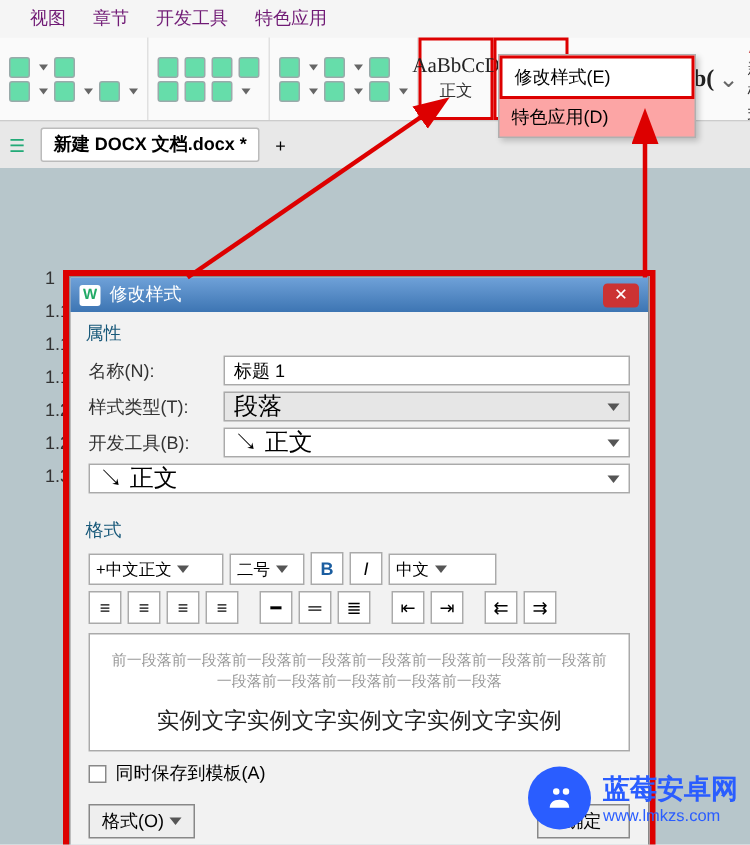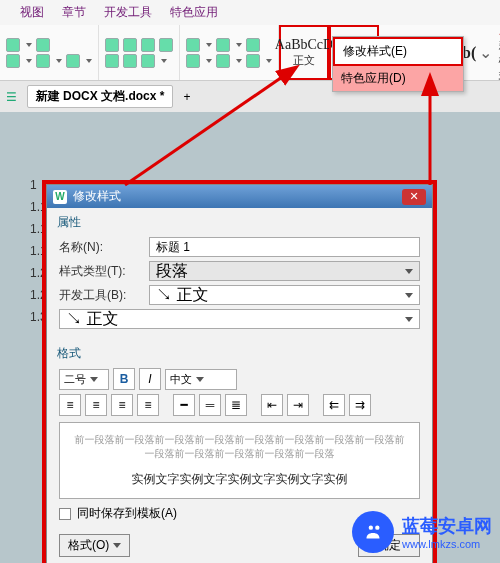--- a/index.html
+++ b/index.html
@@ -45,21 +45,21 @@
   .frow label { width: 86px; text-align:left; color:#333;}
   .frow .inp { flex:1; border:1px solid #aaa; background:#fff; padding:2px 6px; height:20px; font-size:12px;}
   .frow .sel { flex:1; border:1px solid #aaa; background:#e6e6e6; padding:2px 6px; height:20px; font-size:16px; display:flex;align-items:center;justify-content:space-between;}
   .tri { width:0;height:0;border-left:4px solid transparent;border-right:4px solid transparent;border-top:5px solid #555;}
   .fmt-bar { display:flex;align-items:center;gap:4px;flex-wrap:wrap; margin:4px 0;}
   .fmt-bar .combo { border:1px solid #aaa;background:#fff;padding:2px 4px;font-size:11px;display:flex;align-items:center;gap:4px;}
   .fmt-bar .btn { width:22px;height:22px;border:1px solid #aaa;background:#fff;display:flex;align-items:center;justify-content:center;font-size:12px;}
   .fmt-bar .btn.bold{font-weight:bold;color:#1a5da0;}
   .fmt-bar .sep{width:6px;}
   .preview { margin:6px 0;border:1px solid #aaa;background:#fff;padding:10px;font-size:10px;color:#999;text-align:center;}
-  .preview .big { color:#222;font-size:12px;font-family:"SimSun",serif;margin-top:10px;}
+  .preview .big { color:#222;font-size:15px;font-family:"SimSun",serif;margin-top:10px;}
   .chkrow{display:flex;align-items:center;gap:6px;margin:6px 0;font-size:12px;}
   .chkrow .cb{width:12px;height:12px;border:1px solid #888;background:#fff;}
   .dlgbtns{display:flex;align-items:center;justify-content:space-between;padding:0 12px 10px 12px;}
   .dlgbtns .fb{border:1px solid #888;background:#eee;padding:2px 8px;font-size:12px;display:flex;align-items:center;gap:4px;}
   .dlgbtns .ok{border:1px solid #888;background:#eee;padding:2px 18px;font-size:12px;}
 
   .arrow-svg{position:absolute;top:0;left:0;pointer-events:none;z-index:6;}
   .watermark{position:absolute;right:8px;bottom:10px;display:flex;align-items:center;gap:8px;z-index:20;}
   .watermark .logo{width:42px;height:42px;border-radius:50%;background:#2a5dff;display:flex;align-items:center;justify-content:center;}
   .watermark .logo svg{width:26px;height:26px;}
@@ -201,20 +201,24 @@
       <div class="frow">
         <div class="sel" style="background:#fff;">
             <span>↘ 正文</span>
             <span class="tri"></span>
           </div>
       </div>
     </div>
     <div class="section-label">格式</div>
     <div class="form">
       <div class="fmt-bar">
+        <div class="combo" style="width:90px;">
+            <span>+中文正文</span>
+            <span class="tri"></span>
+          </div>
         <div class="combo" style="width:50px;">
             <span>二号</span>
             <span class="tri"></span>
           </div>
         <div class="btn bold">B</div>
         <div class="btn">
             <i>I</i>
           </div>
         <div class="combo" style="width:72px;">
             <span>中文</span>

